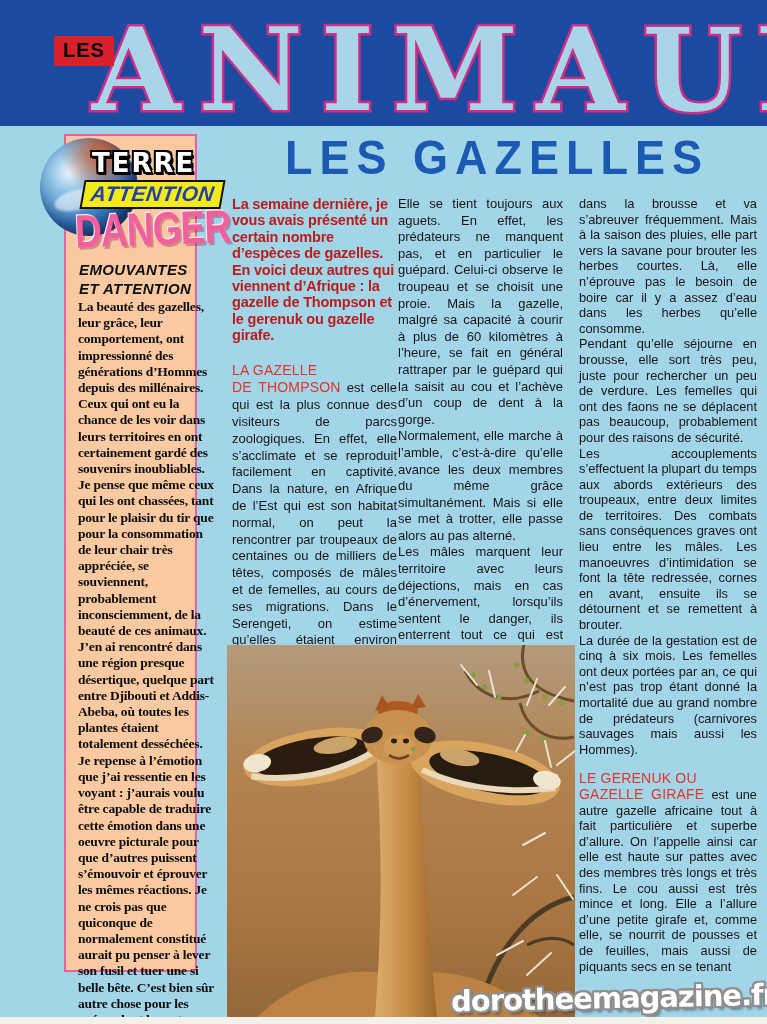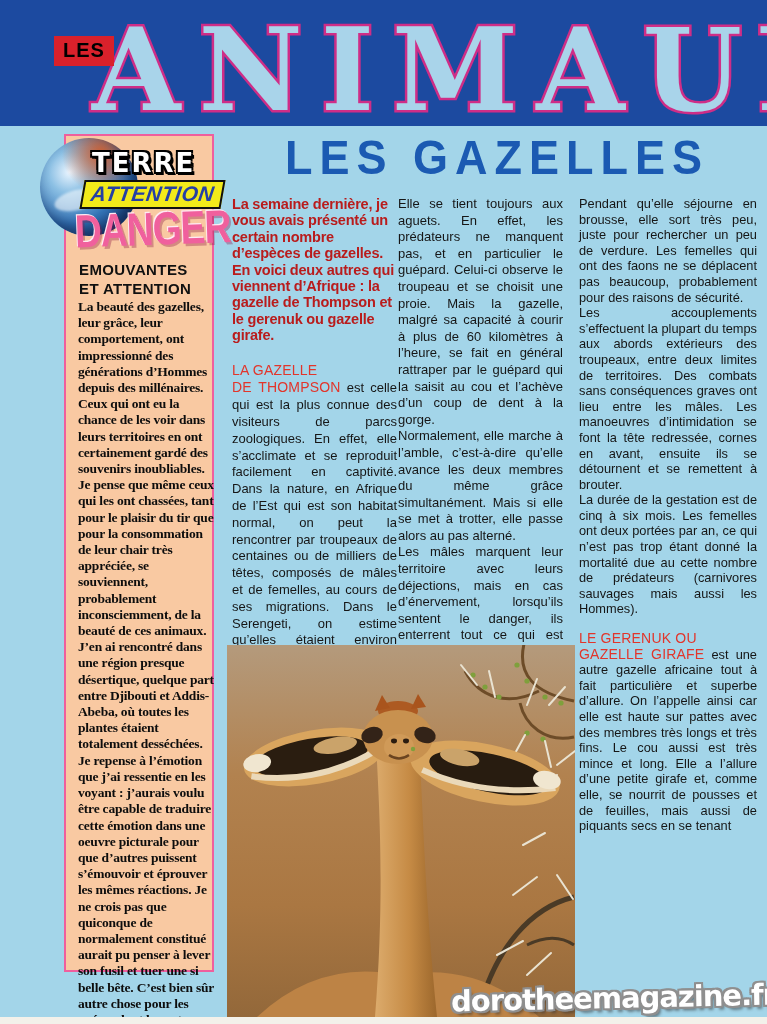--- a/index.html
+++ b/index.html
@@ -16,21 +16,21 @@
     font-family:"Liberation Sans",sans-serif;z-index:5;
   }
   
   .page-title{
     position:absolute;left:233px;top:131px;width:528px;text-align:center;
     font-weight:bold;font-size:45px;color:#1b5ab2;letter-spacing:7px;
     transform:scaleY(1.06);transform-origin:top left;white-space:nowrap;
   }
   
   .sidebar{
-    position:absolute;left:64px;top:134px;width:150px;height:838px;
+    position:absolute;left:64px;top:134px;width:133px;height:838px;
     background:#f9c9a2;border:2px solid #ef5f9d;box-sizing:border-box;padding-left:12px;
   }
   .earth{
     position:absolute;left:-26px;top:2px;width:98px;height:98px;border-radius:50%;
     background:
       radial-gradient(circle at 62% 16%, rgba(214,92,40,.95) 0%, rgba(214,92,40,0) 38%),
       radial-gradient(circle at 30% 35%, #eaf5ff 0%, #8cc0e4 22%, #3374b8 55%, #102f66 100%);
     box-shadow:inset -6px -8px 14px rgba(0,0,30,.45);
   }
   .earth::after{
@@ -51,21 +51,21 @@
     font-weight:bold;font-size:21px;letter-spacing:.5px;
   }
   .danger{
     position:absolute;left:8px;top:70px;font-size:38px;font-weight:bold;color:#f0609d;
     letter-spacing:-1px;z-index:3;white-space:nowrap;
     transform:rotate(-2deg) scale(.98,1.22);transform-origin:left top;
     text-shadow:-1px -1px 0 #ffe9f3,2px 2px 0 rgba(140,20,70,.35);
   }
   .sb-head{
     position:absolute;left:13px;top:124px;font-weight:bold;font-size:15px;line-height:19px;
-    color:#101010;letter-spacing:.4px;
+    color:#101010;letter-spacing:.4px;font-style:italic;
   }
   .sb-body{
     position:absolute;left:12px;top:163px;width:139px;
     font-family:"Liberation Serif",serif;font-weight:bold;font-size:13.5px;line-height:16.2px;
     color:#0d0d0d;letter-spacing:-.2px;
   }
   
   .col{position:absolute;top:196px;color:#161616;text-align:justify;}
   .col p{margin:0;}
   #col1{left:232px;width:165px;}
@@ -128,23 +128,24 @@
 </div>
 
 <div class="col" id="col2">
   <p>Elle se tient toujours aux aguets. En effet, les prédateurs ne manquent pas, et en particulier le guépard. Celui-ci observe le troupeau et se choisit une proie. Mais la gazelle, malgré sa capacité à courir à plus de 60 kilomètres à l’heure, se fait en général rattraper par le guépard qui la saisit au cou et l’achève d’un coup de dent à la gorge.</p>
   <p>Normalement, elle marche à l’amble, c’est-à-dire qu’elle avance les deux membres du même grâce simultanément. Mais si elle se met à trotter, elle passe alors au pas alterné.</p>
   <p>Les mâles marquent leur territoire avec leurs déjections, mais en cas d’énervement, lorsqu’ils sentent le danger, ils enterrent tout ce qui est solide ou liquide en grattant le sol.</p>
   <p>Pendant la saison sèche, la gazelle de Thompson vit</p>
 </div>
 
 <div class="col" id="col3">
+  <p>dans la brousse et va s’abreuver fréquemment. Mais à la saison des pluies, elle part vers la savane pour brouter les herbes courtes. Là, elle n’éprouve pas le besoin de boire car il y a assez d’eau dans les herbes qu’elle consomme.</p>
   <p>Pendant qu’elle séjourne en brousse, elle sort très peu, juste pour rechercher un peu de verdure. Les femelles qui ont des faons ne se déplacent pas beaucoup, probablement pour des raisons de sécurité.</p>
   <p>Les accouplements s’effectuent la plupart du temps aux abords extérieurs des troupeaux, entre deux limites de territoires. Des combats sans conséquences graves ont lieu entre les mâles. Les manoeuvres d’intimidation se font la tête redressée, cornes en avant, ensuite ils se détournent et se remettent à brouter.</p>
-  <p>La durée de la gestation est de cinq à six mois. Les femelles ont deux portées par an, ce qui n’est pas trop étant donné la mortalité due au cette nombre de prédateurs (carnivores sauvages mais aussi les Hommes).</p>
+  <p>La durée de la gestation est de cinq à six mois. Les femelles ont deux portées par an, ce qui n’est pas trop étant donné la mortalité due au grand nombre de prédateurs (carnivores sauvages mais aussi les Hommes).</p>
   <p class="gap">
     <span class="red">LE GERENUK OU</span><br>
     <span class="red">GAZELLE GIRAFE</span>
     <span>est une autre gazelle africaine tout à fait particulière et superbe d’allure. On l’appelle ainsi car elle est haute sur pattes avec des membres très longs et très fins. Le cou aussi est très mince et long. Elle a l’allure d’une petite girafe et, comme elle, se nourrit de pousses et de feuilles, mais aussi de piquants secs en se tenant</span>
   </p>
 </div>
 
 <div class="photo">
   <svg width="348" height="372" viewBox="0 0 348 372">
     <defs>

